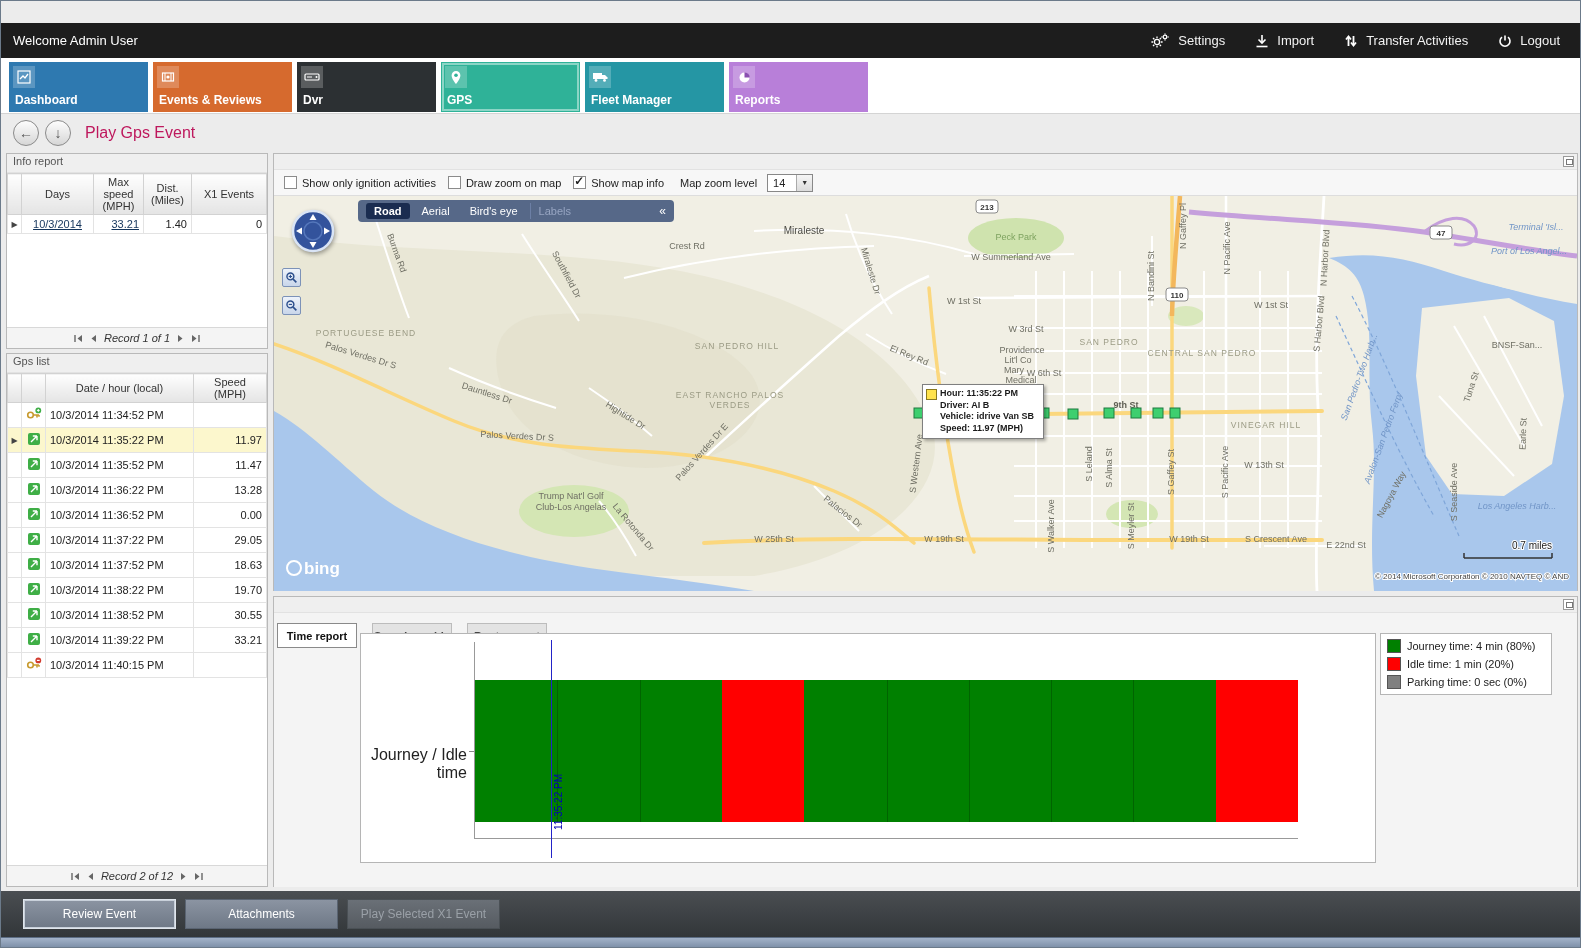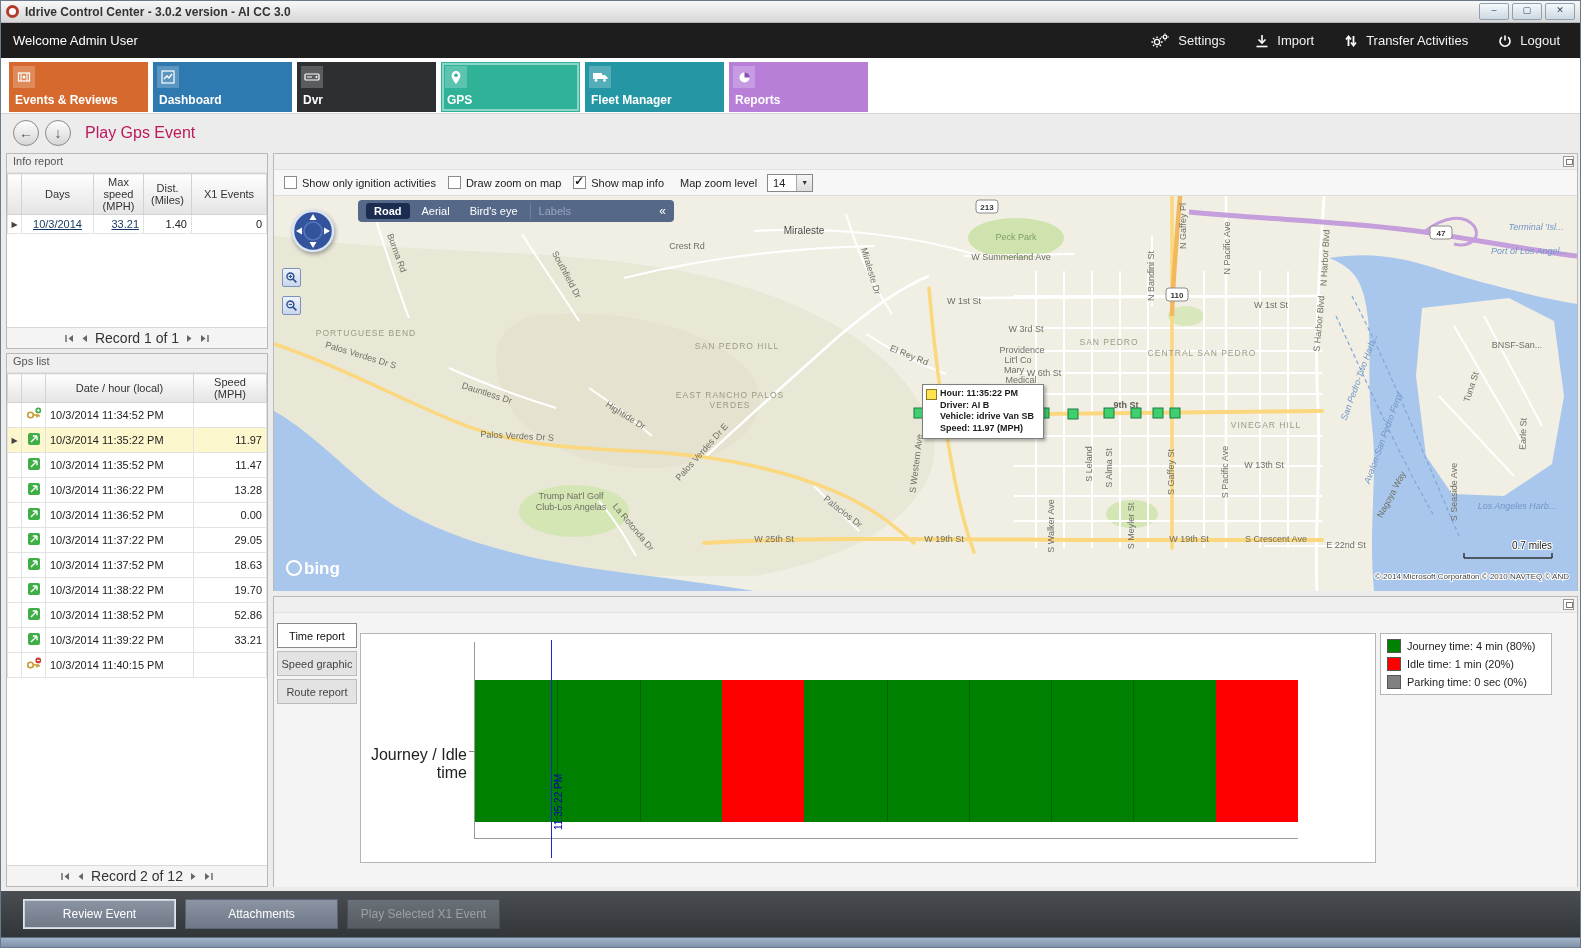--- a/index.html
+++ b/index.html
@@ -49,21 +49,21 @@
   .grid .gutter{text-align:center;color:#444;font-size:8px;padding:1px 0;}
   .grid .num{text-align:right;}
   .link-cell{text-decoration:underline;color:#15355c;text-align:center;cursor:pointer;}
   .info-row .link-cell:first-of-type{outline:1px dotted #888;outline-offset:-2px;}
   .gps-row td{height:25px;}
   .gps-row.selected{background:#fcf7cd;}
   .icon-cell{text-align:center;padding:1px 0;}
   .date-cell{font-size:11px;}
   .speed-cell{text-align:right;padding-right:6px;}
 
-  .pager{position:absolute;left:0;right:0;bottom:0;height:20px;background:#f4f4f4;border-top:1px solid #d8d8d8;display:flex;align-items:center;justify-content:center;gap:7px;font-size:14px;color:#333;}
+  .pager{position:absolute;left:0;right:0;bottom:0;height:20px;background:#f4f4f4;border-top:1px solid #d8d8d8;display:flex;align-items:center;justify-content:center;gap:7px;font-size:11px;color:#333;font-style:italic;}
   .pg-btn{display:flex;align-items:center;color:#666;cursor:pointer;}
 
   
   .map-toolbar{height:25px;background:#f7f7f7;display:flex;align-items:center;padding-left:10px;font-size:11px;color:#222;border-bottom:1px solid #ddd;gap:4px;}
   .cb-wrap{display:flex;align-items:center;margin-right:12px;cursor:pointer;}
   .cb{width:13px;height:13px;border:1px solid #8b8b8b;background:#fff;position:relative;margin-right:5px;box-sizing:border-box;flex:none;}
   .cb.checked::after{content:"✓";position:absolute;left:0px;top:-3px;font-size:12px;color:#222;font-weight:bold;}
   .zoom-label{margin-right:6px;}
   .select{width:46px;height:18px;border:1px solid #888;background:#fff;display:flex;align-items:center;font-size:11px;padding-left:5px;box-sizing:border-box;cursor:pointer;}
   .arrow-btn{margin-left:auto;width:15px;height:16px;background:linear-gradient(#f5f5f5,#dcdcdc);border-left:1px solid #aaa;text-align:center;font-size:7px;line-height:16px;color:#333;}
@@ -91,21 +91,21 @@
   .ms-collapse{margin-left:auto;cursor:pointer;font-size:12px;}
 
   .compass{position:absolute;left:16px;top:12px;filter:drop-shadow(1px 2px 2px rgba(0,0,0,.35));cursor:pointer;}
   .map-zoom-btn{position:absolute;left:8px;width:19px;height:19px;background:linear-gradient(#eef3fb,#c9d6ea);border:1px solid #7c92b8;border-radius:2px;display:flex;align-items:center;justify-content:center;cursor:pointer;box-sizing:border-box;}
 
   .map-tooltip{position:absolute;left:648px;top:188px;width:122px;background:#fff;border:1px solid #7f7f7f;box-shadow:2px 2px 3px rgba(0,0,0,.3);padding:3px 4px 3px 17px;font-size:9px;font-weight:bold;color:#1a1a1a;line-height:1.3;box-sizing:border-box;}
   .tt-marker{position:absolute;left:3px;top:4px;width:9px;height:9px;background:#ffe34d;border:1px solid #8a7a1f;}
 
   
   .chart-body{position:relative;height:274px;background:#f4f4f4;}
-  .chart-tabs{position:absolute;left:3px;top:10px;display:flex;flex-direction:column;gap:3px;}
+  .chart-tabs{position:absolute;left:3px;top:10px;display:flex;gap:15px;font-weight:bold;}
   .chart-tab{width:80px;height:25px;line-height:25px;text-align:center;font-size:11px;color:#444;background:#e3e3e3;border:1px solid #bcbcbc;box-sizing:border-box;cursor:pointer;}
   .chart-tab.active{background:#fff;border-color:#8a8a8a;color:#111;}
   .chart-canvas{position:absolute;left:86px;top:20px;width:1016px;height:230px;background:#fff;border:1px solid #b5b5b5;box-sizing:border-box;}
   .legend{position:absolute;left:1106px;top:20px;width:172px;border:1px solid #b5b5b5;background:#fff;padding:5px 6px;display:flex;flex-direction:column;gap:4px;font-size:11px;color:#222;box-sizing:border-box;}
   .legend-item{display:flex;align-items:center;gap:6px;}
   .swatch{width:12px;height:12px;border:1px solid #555;flex:none;}
   .ylabel{position:absolute;left:2px;top:112px;width:104px;text-align:right;font-size:16px;color:#222;}
   .ytick{position:absolute;left:108px;top:117px;width:6px;height:1px;background:#888;}
   .axis-left{position:absolute;left:113px;top:8px;width:1px;height:196px;background:#999;}
   .axis-bottom{position:absolute;left:113px;top:204px;width:824px;height:1px;background:#999;}
@@ -120,29 +120,20 @@
   .fbtn{min-width:153px;height:30px;border:1px solid #5a6472;background:linear-gradient(#8b94a2,#6e7886);color:#fff;font-size:12px;text-align:center;line-height:28px;box-sizing:border-box;cursor:pointer;padding:0 10px;}
   .fbtn.focused{border-color:#dfe5ec;box-shadow:inset 0 0 0 1px #c8d0da;}
   .fbtn.disabled{background:linear-gradient(#6a7077,#565b61);color:#9aa0a7;border-color:#4a5055;cursor:default;}
   #bottom-frame{position:absolute;left:0;top:936px;right:0;height:12px;background:linear-gradient(#a3b3c9,#73869f);border-top:1px solid #5c6d84;}
 </style>
 </head>
 <body>
 
 <div id="app">
 
-  <div class="titlebar">
-    <span class="app-logo"></span>
-    <span class="title-text">Idrive Control Center - 3.0.2 version - AI CC 3.0</span>
-    <span class="win-btns">
-      <span class="win-btn">–</span>
-      <span class="win-btn">▢</span>
-      <span class="win-btn">✕</span>
-    </span>
-  </div>
 
   <div class="header">
     <span class="welcome">Welcome Admin User</span>
     <div class="menu">
         <div class="menu-item">
           <div class="menu-icon">
             <svg width="20" height="15" viewBox="0 0 20 15">
               <g stroke="#fff" stroke-width="1.3" fill="none">
                 <circle cx="7" cy="9" r="2.6"></circle>
                 <path d="M7 5.2V3.4M7 12.8v1.8M3.2 9H1.4M12.6 9h-1.8M4.3 6.3L3 5M9.7 11.7l1.3 1.3M4.3 11.7L3 13M9.7 6.3L11 5"></path>
@@ -186,38 +177,38 @@
                 <path d="M4 3.2a5 5 0 1 0 6 0"></path>
               </g>
             </svg>
           </div>
           <div>Logout</div>
         </div>
       </div>
   </div>
 
   <div class="navrow">
+      <div class="tile" style="background: rgb(46, 121, 176);">
+        <div class="icon-box">
+          <svg width="14" height="14" viewBox="0 0 14 14">
+            <rect x="1" y="1" width="12" height="12" fill="none" stroke="#fff" stroke-width="1.2"></rect>
+            <path d="M3 9l3-3 2 2 3-4" stroke="#fff" stroke-width="1.3" fill="none"></path>
+          </svg>
+        </div>
+        <div class="label">Dashboard</div>
+      </div>
       <div class="tile" style="background: rgb(214, 106, 46);">
         <div class="icon-box">
           <svg width="14" height="14" viewBox="0 0 14 14">
             <rect x="1.5" y="3" width="11" height="8" fill="none" stroke="#fff" stroke-width="1.2"></rect>
             <path d="M4 3v8M10 3v8" stroke="#fff" stroke-width="1"></path>
             <circle cx="7" cy="7" r="1.6" fill="#fff"></circle>
           </svg>
         </div>
         <div class="label">Events &amp; Reviews</div>
-      </div>
-      <div class="tile" style="background: rgb(46, 121, 176);">
-        <div class="icon-box">
-          <svg width="14" height="14" viewBox="0 0 14 14">
-            <rect x="1" y="1" width="12" height="12" fill="none" stroke="#fff" stroke-width="1.2"></rect>
-            <path d="M3 9l3-3 2 2 3-4" stroke="#fff" stroke-width="1.3" fill="none"></path>
-          </svg>
-        </div>
-        <div class="label">Dashboard</div>
       </div>
       <div class="tile" style="background: rgb(44, 48, 51);">
         <div class="icon-box">
           <svg width="16" height="12" viewBox="0 0 16 12">
             <rect x="1" y="3" width="14" height="6" rx="1" fill="none" stroke="#fff" stroke-width="1.2"></rect>
             <circle cx="12.5" cy="6" r="1" fill="#fff"></circle>
             <path d="M3 6h5" stroke="#fff" stroke-width="1"></path>
           </svg>
         </div>
         <div class="label">Dvr</div>
@@ -411,21 +402,21 @@
             <td class="date-cell">10/3/2014 11:38:22 PM</td>
             <td class="speed-cell">19.70</td>
           </tr>
           <tr class="gps-row">
             <td class="gutter"></td>
             <td class="icon-cell"><svg width="14" height="14" viewBox="0 0 14 14">
                 <rect x="1" y="1" width="12" height="12" rx="2" fill="#3fae46"></rect>
                 <path d="M4 10L10 4M10 4H5.8M10 4v4.2" stroke="#fff" stroke-width="1.4" fill="none"></path>
               </svg></td>
             <td class="date-cell">10/3/2014 11:38:52 PM</td>
-            <td class="speed-cell">52.86</td>
+            <td class="speed-cell">30.55</td>
           </tr>
           <tr class="gps-row">
             <td class="gutter"></td>
             <td class="icon-cell"><svg width="14" height="14" viewBox="0 0 14 14">
                 <rect x="1" y="1" width="12" height="12" rx="2" fill="#3fae46"></rect>
                 <path d="M4 10L10 4M10 4H5.8M10 4v4.2" stroke="#fff" stroke-width="1.4" fill="none"></path>
               </svg></td>
             <td class="date-cell">10/3/2014 11:39:22 PM</td>
             <td class="speed-cell">33.21</td>
           </tr>

